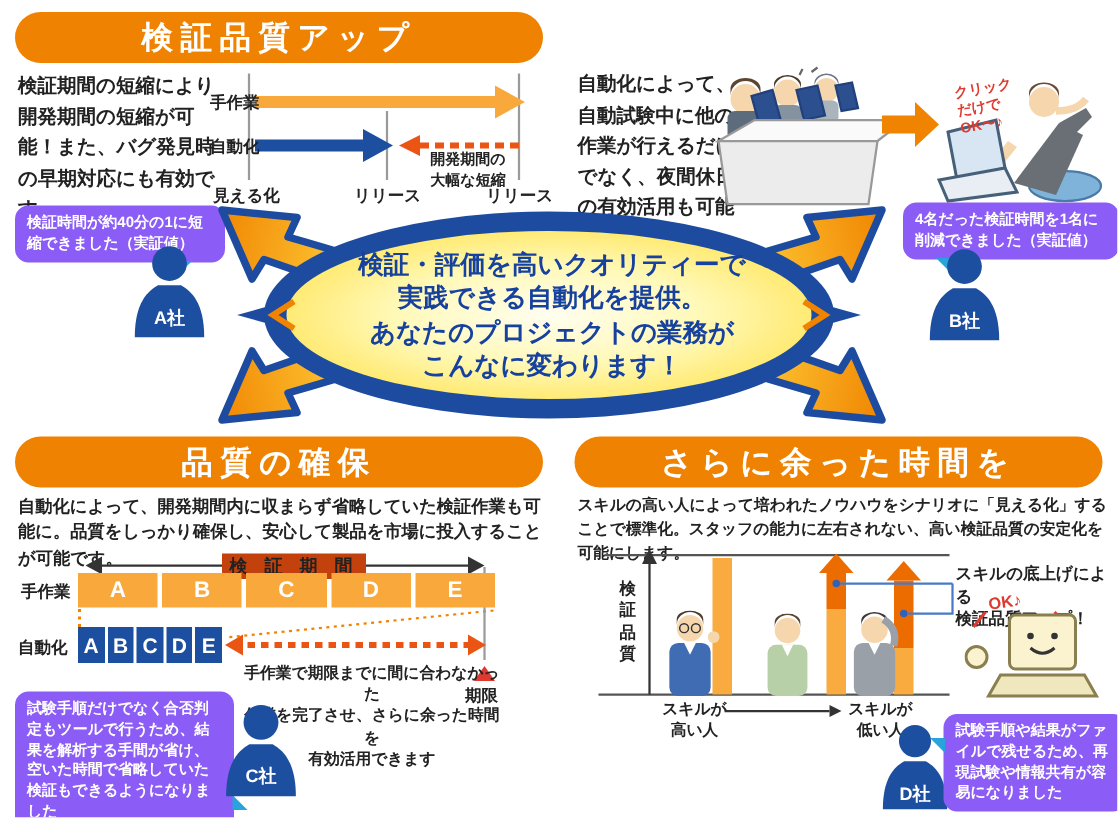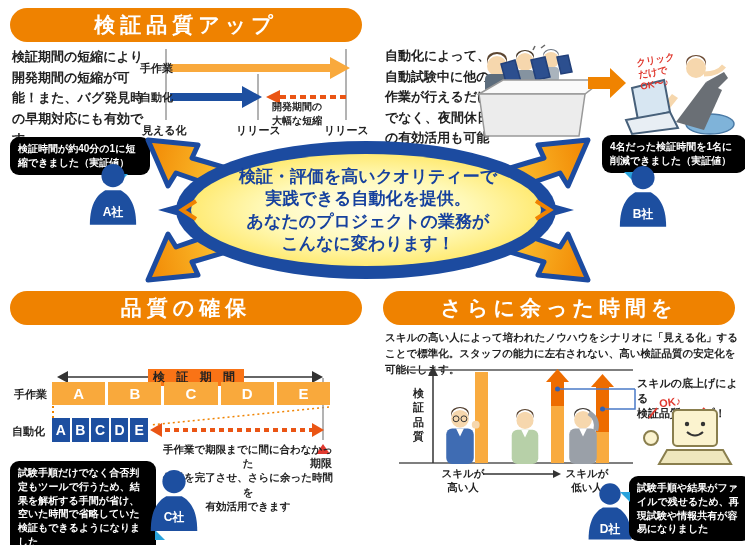--- a/index.html
+++ b/index.html
@@ -7,21 +7,21 @@
           font-family:"Liberation Sans","DejaVu Sans",sans-serif;color:#222;}
   .abs{position:absolute;}
   .pre{white-space:pre-line;}
   .header-pill{position:absolute;height:34px;background:#ef8200;border-radius:17px;
        color:#fff;font-weight:bold;font-size:21px;letter-spacing:5px;
        display:flex;align-items:center;justify-content:center;}
   .desc{position:absolute;font-weight:bold;color:#222;}
   .desc-lg{font-size:13px;line-height:1.58;}
   .desc-sm{font-size:11.5px;line-height:1.5;}
   .desc-xs{font-size:10.5px;line-height:1.5;}
-  .bubble{position:absolute;background:#000000;color:#fff;font-weight:bold;
+  .bubble{position:absolute;background:#8b5cf6;color:#fff;font-weight:bold;
        border-radius:9px;padding:5px 8px;line-height:1.38;}
   .bubble:after{content:'';position:absolute;width:0;height:0;}
   .tail-dr:after{bottom:-10px;right:22px;border-top:11px solid #29a3dc;border-right:11px solid transparent;}
   .tail-dl:after{bottom:-10px;left:22px;border-top:11px solid #29a3dc;border-left:11px solid transparent;}
   .tail-r:after{right:-9px;bottom:14px;border-left:10px solid #29a3dc;border-top:10px solid transparent;}
   .tail-l:after{left:-9px;top:16px;border-right:10px solid #29a3dc;border-bottom:10px solid transparent;}
   .sil{position:absolute;}
   .sil svg{position:absolute;left:0;top:0;}
   .sil .co{position:absolute;left:0;right:0;bottom:5px;text-align:center;color:#fff;
        font-weight:bold;font-size:12px;}
@@ -34,21 +34,21 @@
   .cells-manual .cell{background:#f9a93c;font-size:15px;}
   .cells-auto{gap:2px;}
   .cells-auto .cell{background:#1d4fa0;font-size:14px;}
   .center-text{position:absolute;text-align:center;font-weight:bold;color:#16419e;
        font-size:17px;line-height:1.32;}
   .note{position:absolute;font-size:10.5px;font-weight:bold;line-height:1.35;text-align:center;}
   .handwrite{position:absolute;color:#e0392f;font-weight:bold;font-size:9.5px;
        line-height:1.25;transform:rotate(-10deg);}
   .ok-note{position:absolute;color:#e0392f;font-weight:bold;font-size:11px;
        transform:rotate(-8deg);}
-  .period-label{position:absolute;background:#f97316;font-size:12px;font-weight:bold;
+  .period-label{position:absolute;background:#c2410c;font-size:12px;font-weight:bold;
        letter-spacing:4px;padding:0 5px;color:#222;}
   .deadline-tri{position:absolute;width:0;height:0;border-left:7px solid transparent;
        border-right:7px solid transparent;border-bottom:10px solid #e0392f;}
   .yaxis-label{position:absolute;font-size:11px;font-weight:bold;line-height:1.3;color:#222;}
 </style>
 </head>
 <body>
 
 <div class="canvas">
 
@@ -61,21 +61,21 @@
       <line x1="26" y1="5" x2="26" y2="76" stroke="#9a9a9a" stroke-width="1.5"></line>
       <line x1="118" y1="30" x2="118" y2="76" stroke="#9a9a9a" stroke-width="1.5"></line>
       <line x1="206" y1="5" x2="206" y2="76" stroke="#9a9a9a" stroke-width="1.5"></line>
       <polygon points="30,20 190,20 190,13 210,24 190,35 190,28 30,28" fill="#f9a93c"></polygon>
       <polygon points="30,49 102,49 102,42 122,53 102,64 102,57 30,57" fill="#1d4fa0"></polygon>
       <line x1="206" y1="53" x2="134" y2="53" stroke="#ea5514" stroke-width="4" stroke-dasharray="6 4"></line>
       <polygon points="126,53 140,46 140,60" fill="#ea5514"></polygon>
     </svg>
     <div class="row-label" style="left:0;top:17px;">手作業</div>
     <div class="row-label" style="left:0;top:46px;">自動化</div>
-    <div class="note pre" style="left:132px;top:56px;width:80px;font-size:10px;text-align:left;">開発期間の
+    <div class="note pre" style="left:132px;top:56px;width:80px;font-size:10px;text-align:center;">開発期間の
 大幅な短縮</div>
     <div class="axis-label" style="left:2px;top:79px;">見える化</div>
     <div class="axis-label" style="left:96px;top:79px;">リリース</div>
     <div class="axis-label" style="left:184px;top:79px;">リリース</div>
   </div>
 
   <div class="bubble tail-dr" style="left:10px;top:137px;width:124px;font-size:10px;">検証時間が約40分の1に短縮できました（実証値）</div>
   <div class="sil" style="left:86px;top:162px;width:54px;height:64px;">
     <svg width="54" height="64" viewBox="0 0 56 64">
       <circle cx="28" cy="13" r="12" fill="#1d4fa0"></circle>
@@ -160,20 +160,21 @@
     <path d="M118 73 L104 82 L118 91" stroke="#f08300" stroke-width="4" fill="none"></path>
     <path d="M458 73 L472 82 L458 91" stroke="#f08300" stroke-width="4" fill="none"></path>
   </svg>
   <div class="center-text pre" style="left:208px;top:166px;width:320px;">検証・評価を高いクオリティーで
 実践できる自動化を提供。
 あなたのプロジェクトの業務が
 こんなに変わります！</div>
 
   <div class="header-pill" style="left:10px;top:291px;width:352px;">品質の確保</div>
 
+  <div class="desc desc-sm" style="left:12px;top:330px;width:358px;">自動化によって、開発期間内に収まらず省略していた検証作業も可能に。品質をしっかり確保し、安心して製品を市場に投入することが可能です。</div>
 
   <div class="abs" style="left:10px;top:366px;width:362px;height:128px;">
     <svg class="abs" style="left:0;top:0;" width="362" height="128">
       <line x1="52" y1="11" x2="308" y2="11" stroke="#333" stroke-width="1.5"></line>
       <polygon points="47,11 58,5 58,17" fill="#333"></polygon>
       <polygon points="313,11 302,5 302,17" fill="#333"></polygon>
       <line x1="43" y1="40" x2="43" y2="52" stroke="#f08300" stroke-width="2" stroke-dasharray="2 3"></line>
       <line x1="319" y1="41" x2="140" y2="59" stroke="#f08300" stroke-width="1.5" stroke-dasharray="2 3"></line>
       <line x1="313" y1="12" x2="313" y2="74" stroke="#9a9a9a" stroke-width="1.5"></line>
       <line x1="146" y1="64" x2="308" y2="64" stroke="#ea5514" stroke-width="4" stroke-dasharray="5 4"></line>

